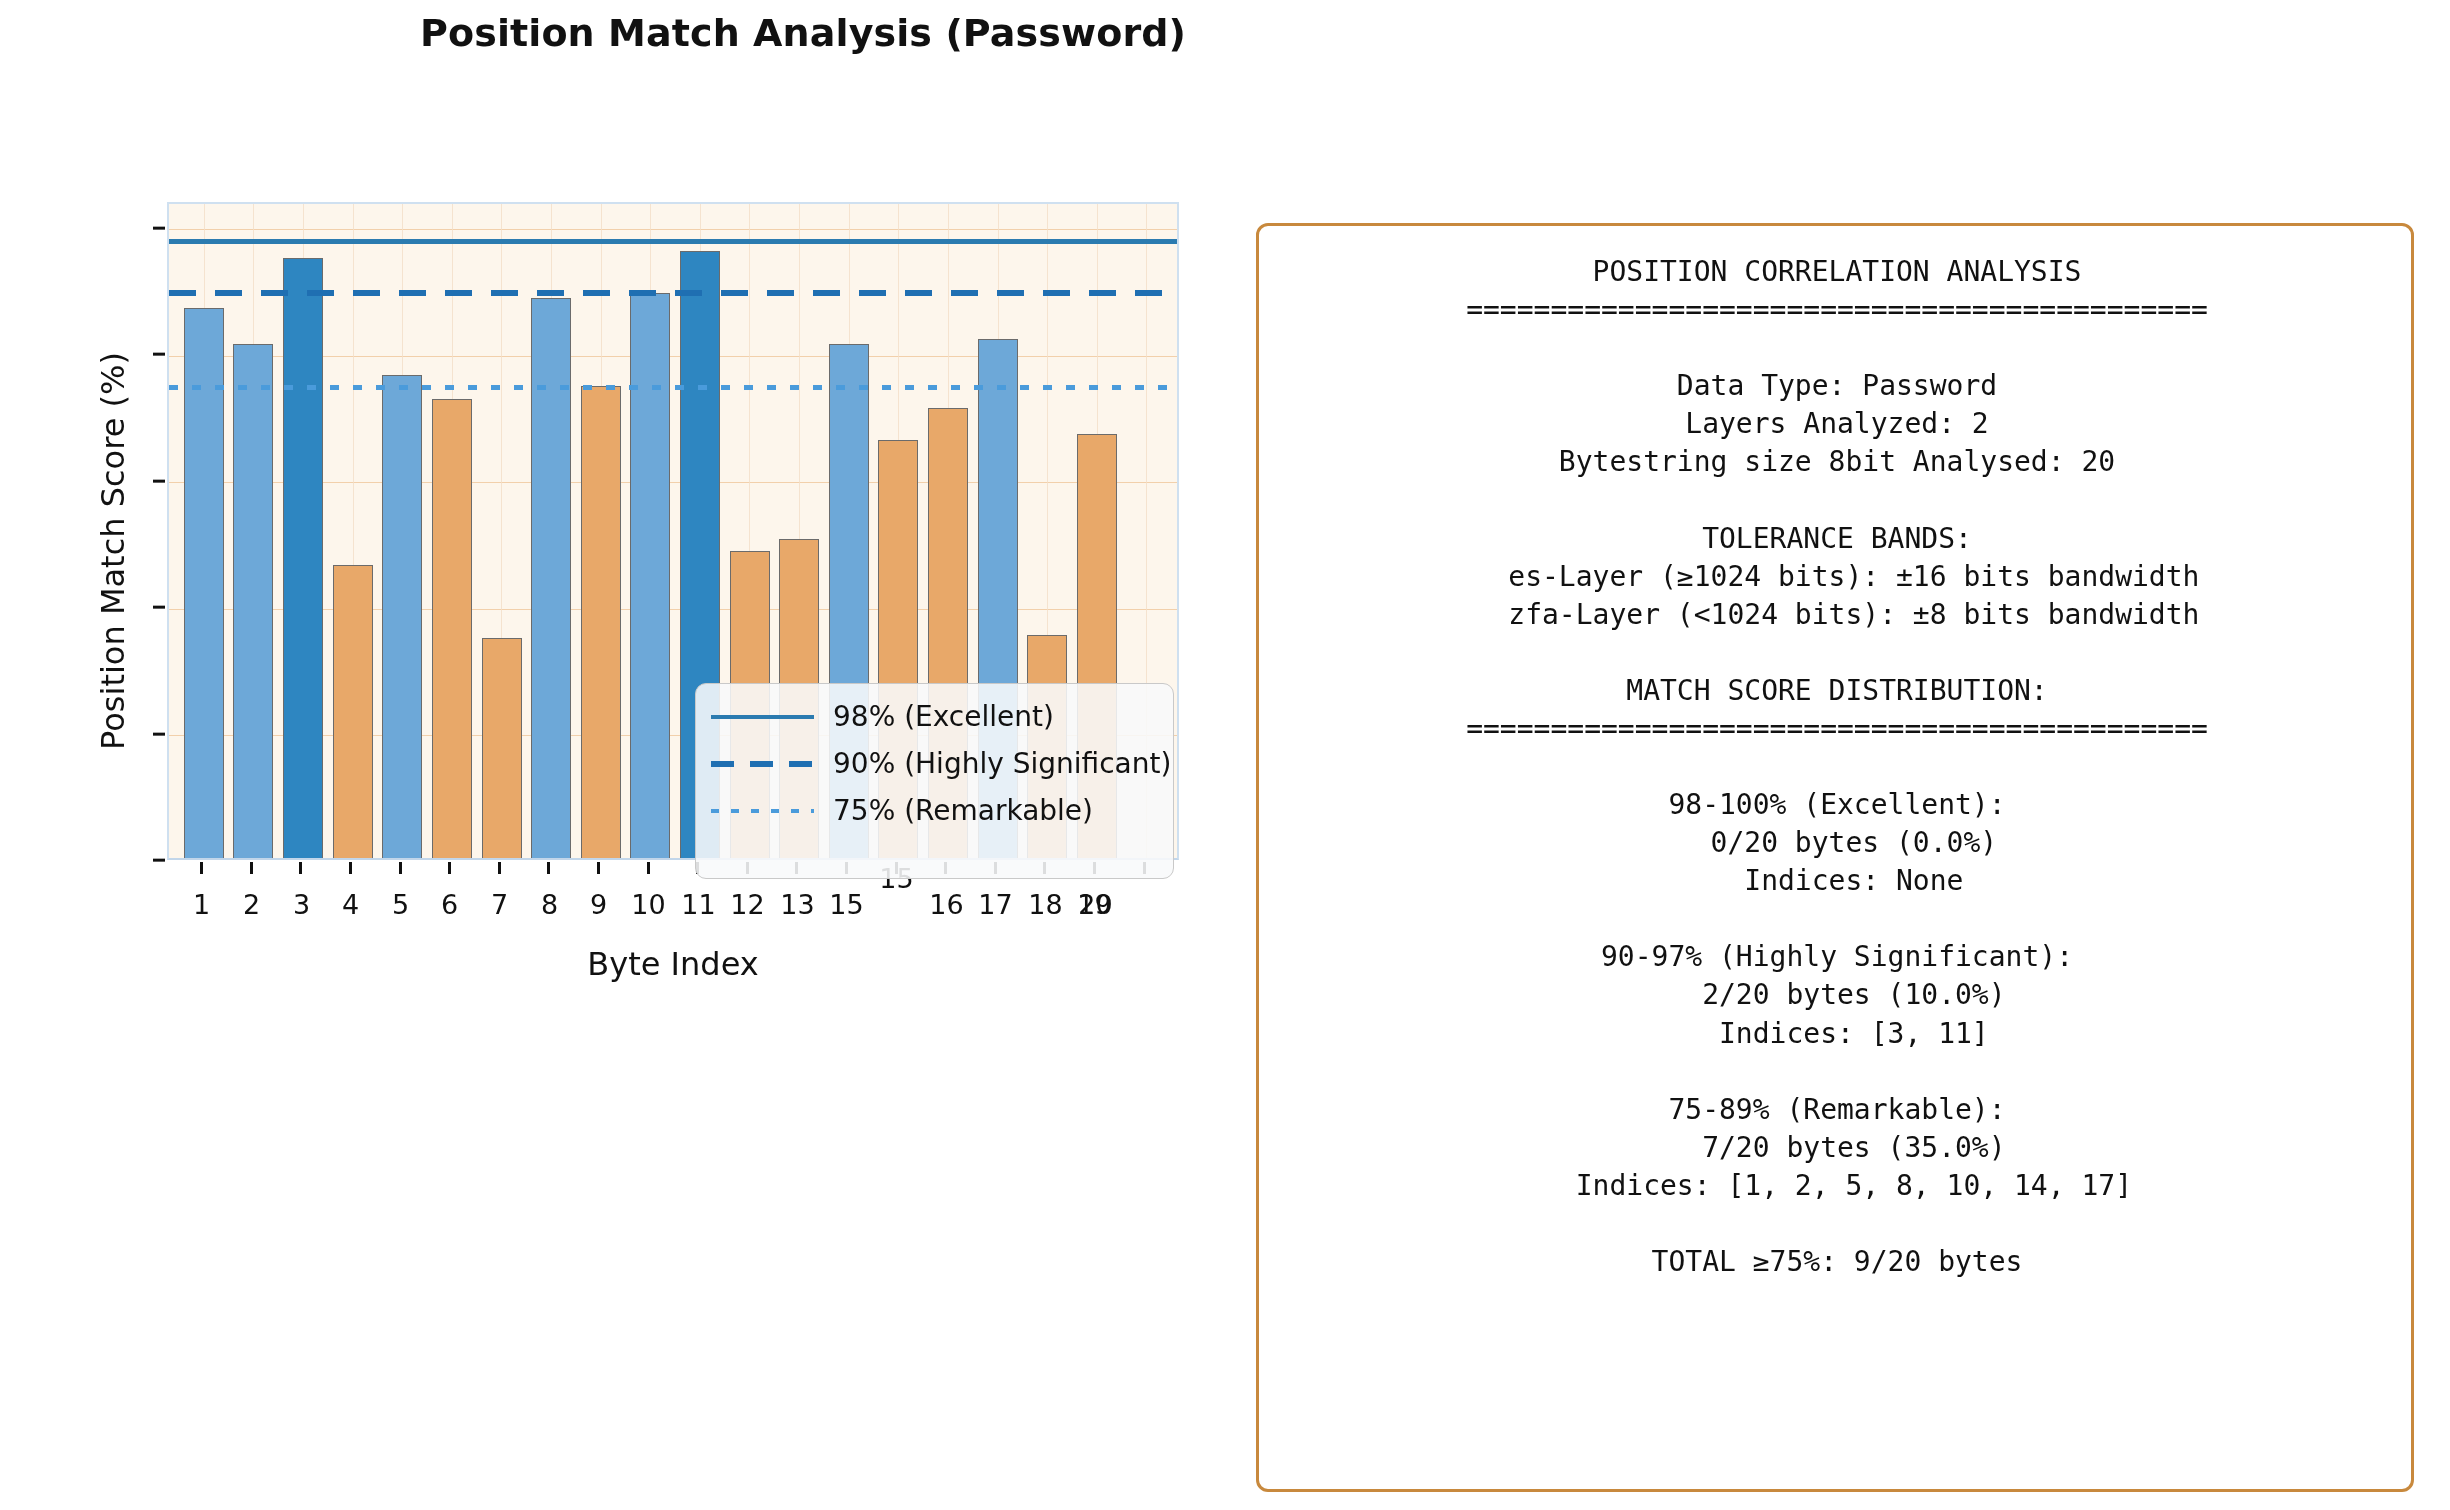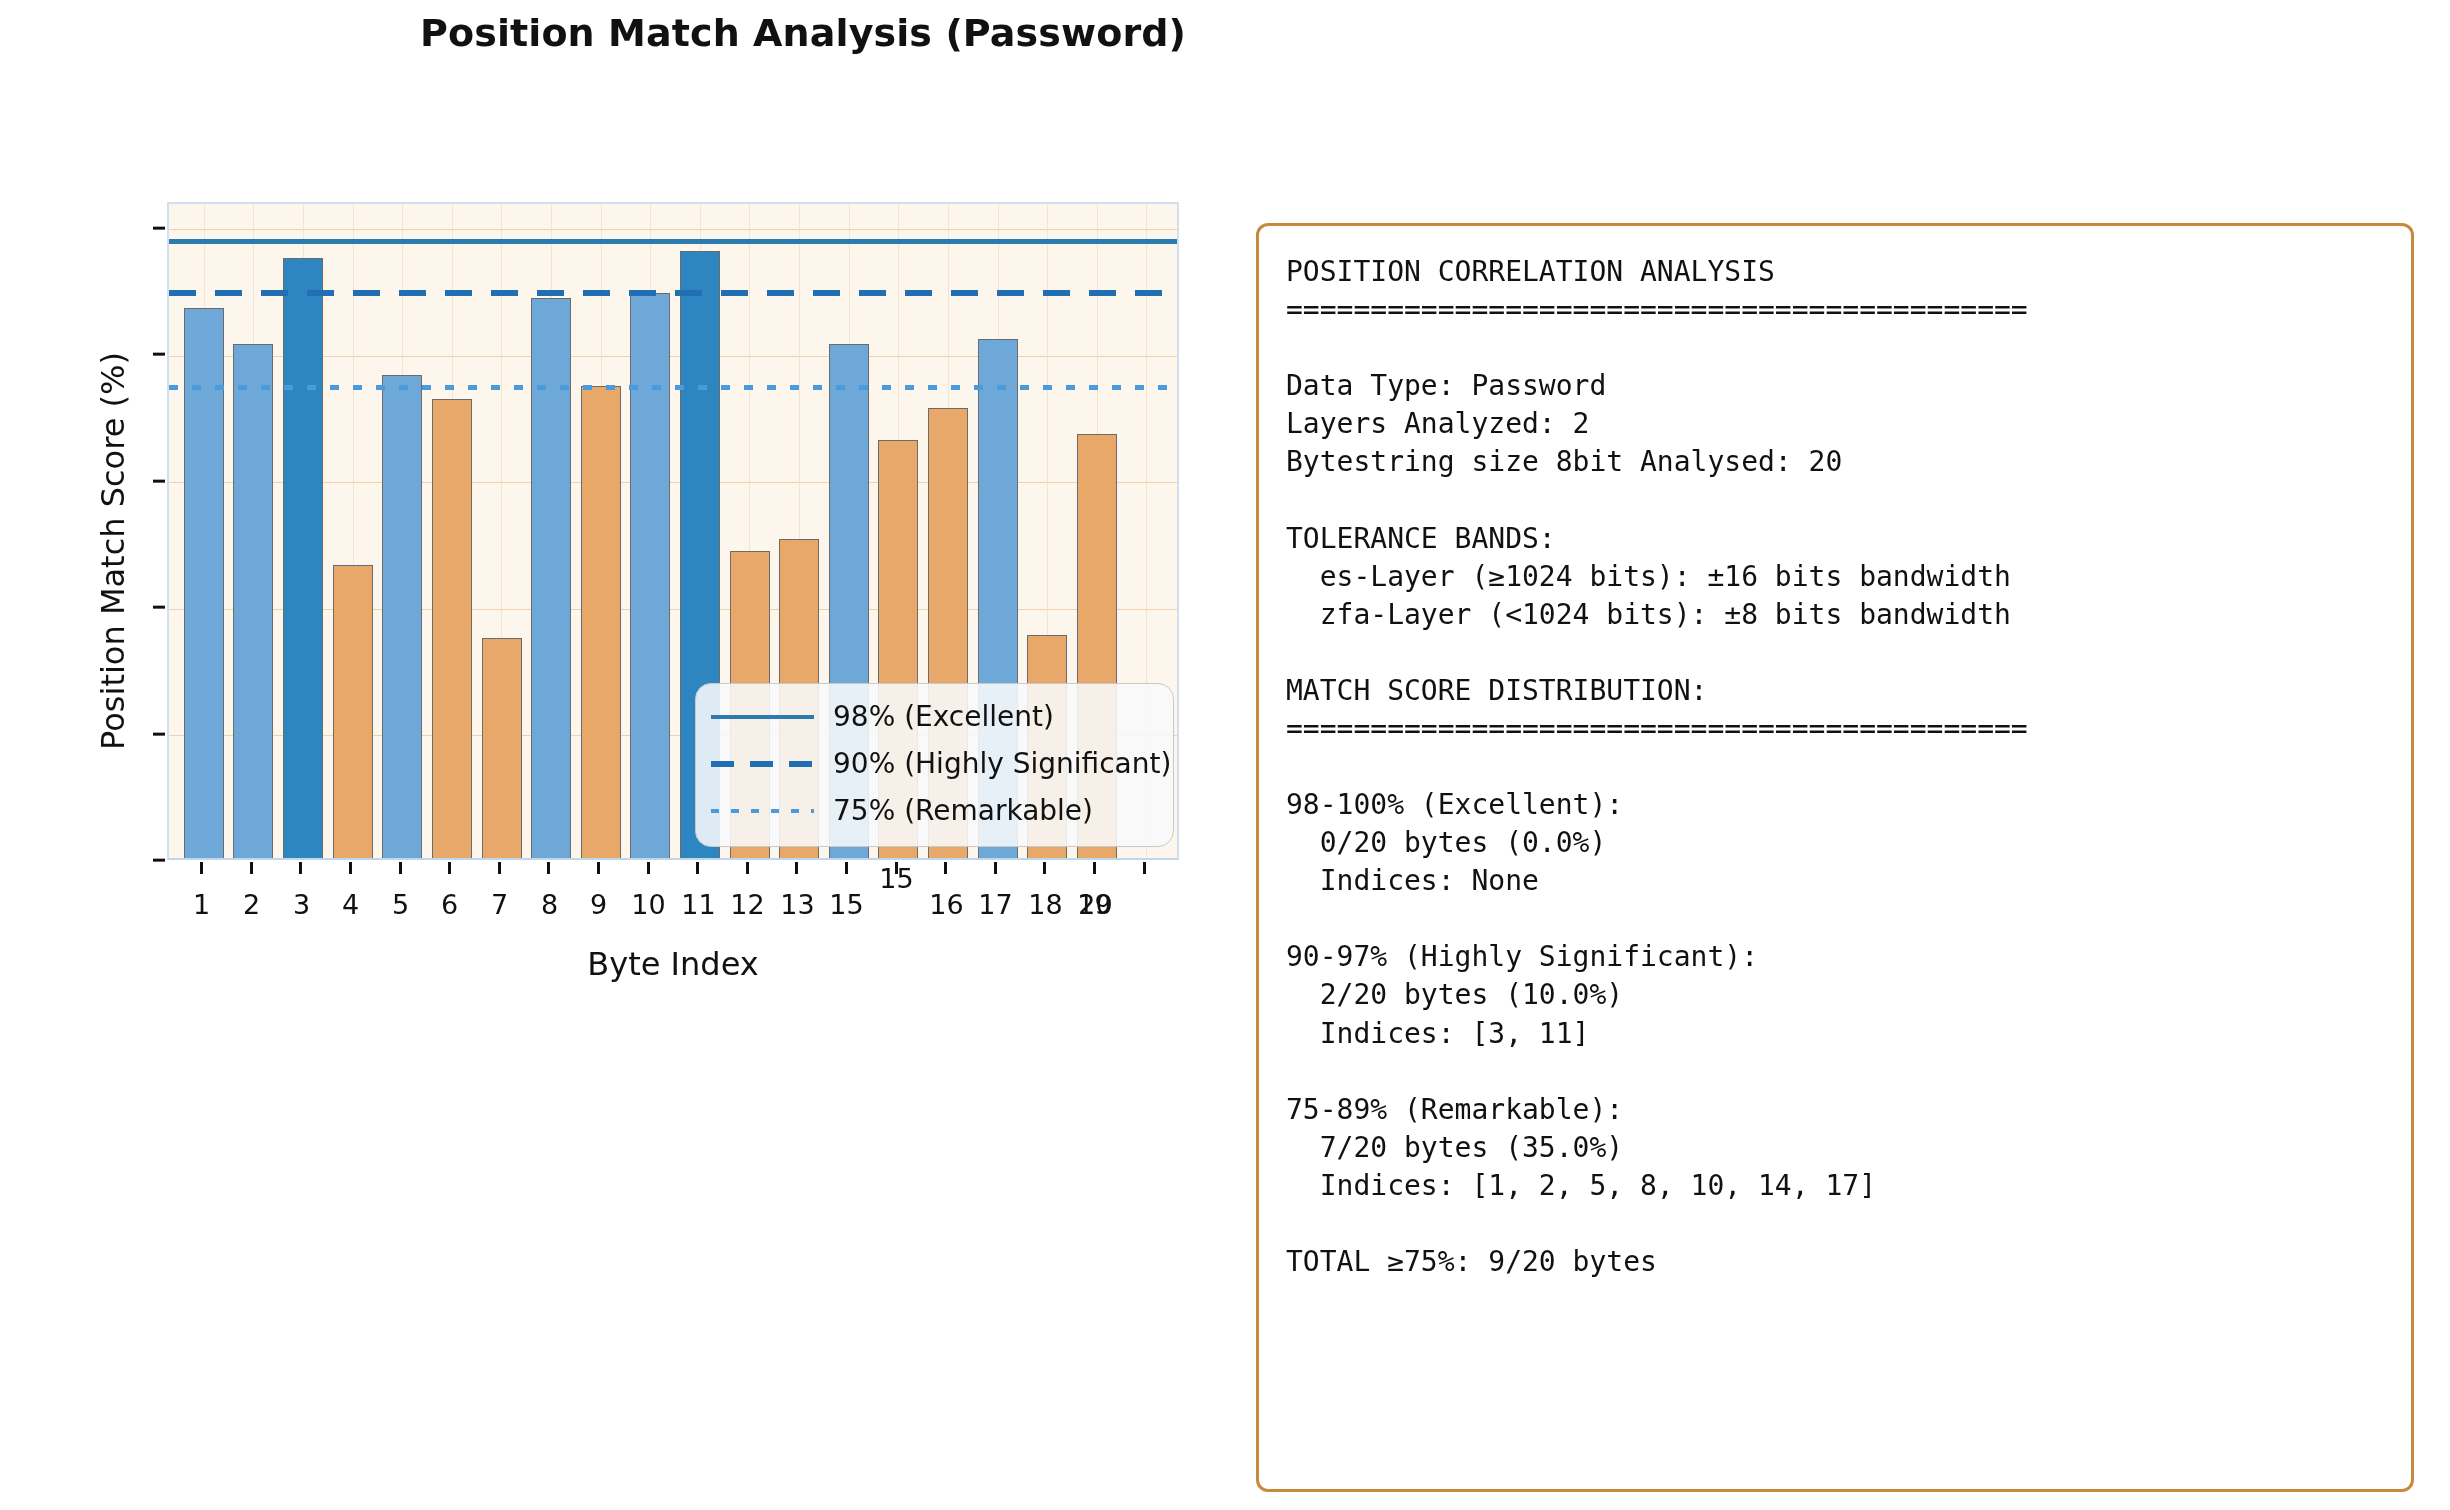--- a/index.html
+++ b/index.html
@@ -89,24 +89,24 @@
   #xlabel {
     position: absolute; left: 167px; top: 945px;
     width: 1012px; text-align: center;
     font-size: 32px; color: #111;
   }
 
   
   #legend {
     position: absolute;
     left: 695px; top: 683px;
-    width: 479px; height: 164px;
+    width: 479px; height: 196px;
     background: rgba(248,249,250,.88);
     border: 1.3px solid #c9c9c9;
-    border-radius: 16px;
+    border-radius: 11px;
     padding: 9.4px 15px;
   }
   .legend-row { display: flex; align-items: center; height: 47px; }
   .legend-swatch { width: 103px; height: 6px; margin-right: 19px; flex: none; }
   .legend-swatch.solid  { background: #2B7BB0; height: 4.7px; }
   .legend-swatch.dashed { background: repeating-linear-gradient(to right,#1F6FB2 0 23px, transparent 23px 39px); }
   .legend-swatch.dotted { background: repeating-linear-gradient(to right,#4A9BDB 0 8px, transparent 8px 20px); height:4.7px; }
   .legend-label { font-size: 28px; color: #111; white-space: nowrap; }
 
   
@@ -118,20 +118,21 @@
     border: 3.4px solid #C8893D;
     border-radius: 12px;
     padding: 27px 23px 23px 27px;
   }
   #report-text {
     font-family: "DejaVu Sans Mono", monospace;
     font-size: 28px;
     line-height: 1.36;
     color: #111;
     white-space: pre;
+    text-align: center;
   }
 </style>
 </head>
 <body>
 
 <div id="suptitle">Position Match Analysis (Password)</div>
 
 <div id="chart-area">
 
   <div id="axtitle">

